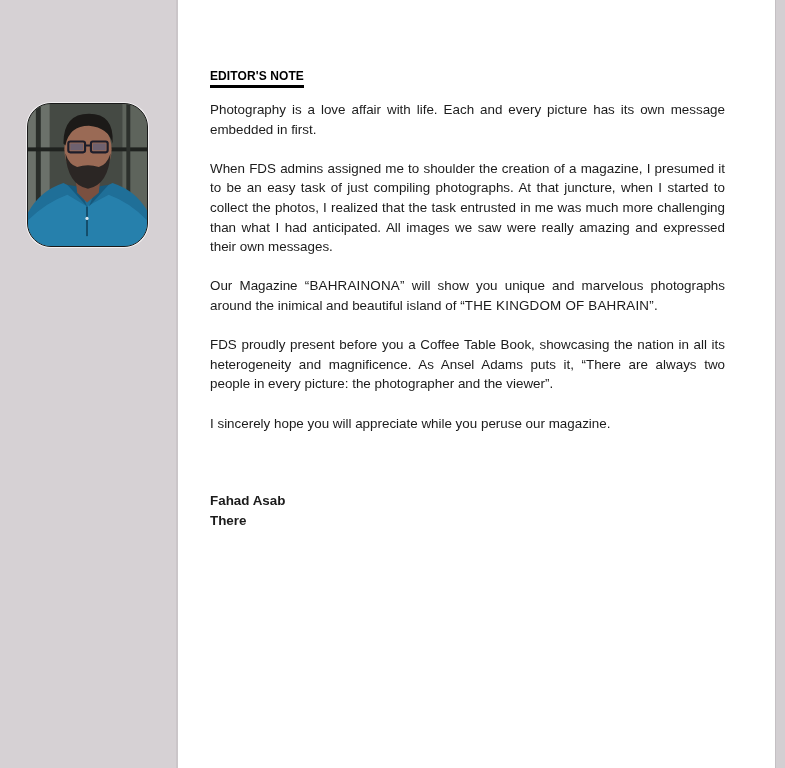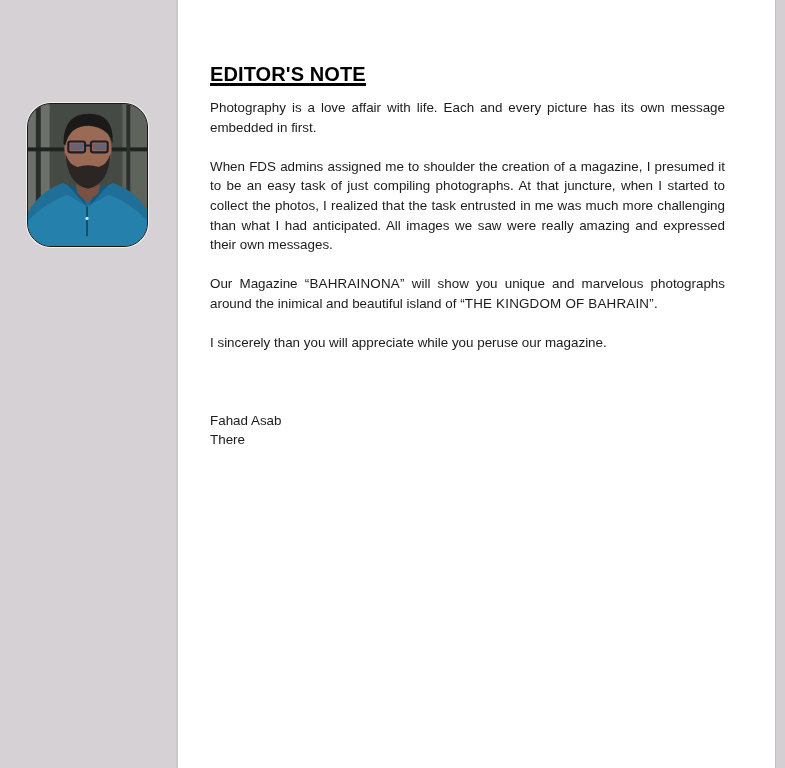--- a/index.html
+++ b/index.html
@@ -57,42 +57,42 @@
     left: 32px; top: 66px;
     width: 515px;
     color: #1b1b1b;
     font-size: 13.4px;
     line-height: 19.6px;
   }
   .heading {
     display: inline-block;
     font-family: "Liberation Sans", sans-serif;
     font-weight: bold;
-    font-size: 20px;
+    font-size: 12px;
     letter-spacing: 0.1px;
     color: #000;
     padding-bottom: 1px;
     border-bottom: 3px solid #000;
     line-height: 16px;
     margin-bottom: 12px;
   }
   p.para {
     margin: 0 0 19.6px 0;
     text-align: justify;
     text-align-last: left;
   }
   p.para b {
     font-weight: normal;
     letter-spacing: 0.2px;
   }
   .signature {
     margin-top: 58px;
     line-height: 19.6px;
   }
-  .signature div { display: block; }
+  .signature div { display: block; font-weight: bold; }
 </style>
 </head>
 <body>
 
 <div class="left-panel">
   <div class="edge"></div>
   <div class="photo" title="Portrait of the editor wearing glasses and a blue polo shirt">
     <svg viewBox="0 0 121 144" preserveAspectRatio="none">
 
       <rect x="0" y="0" width="121" height="144" fill="#454a44"></rect>
@@ -131,23 +131,24 @@
   <div class="content">
     <div class="heading">EDITOR'S NOTE</div>
 
     <p class="para"><span>Photography is a love affair with life. Each and every picture has its own message embedded in first.</span></p>
 
     <p class="para"><span>When FDS admins assigned me to shoulder the creation of a magazine, I presumed it to be an easy task of just compiling photographs. At that juncture, when I started to collect the photos, I realized that the task entrusted in me was much more challenging than what I had anticipated. All images we saw were really amazing and expressed their own messages.</span></p>
 
     <p class="para"><span>Our Magazine </span><b>“BAHRAINONA”</b><span> will show you unique and marvelous photographs around the inimical and beautiful island of </span><b>“THE KINGDOM OF  BAHRAIN”</b><span>.</span></p>
 
 
+    <p class="para"><span>FDS proudly present before you a Coffee Table Book, showcasing the nation in all its heterogeneity and magnificence. As Ansel Adams puts it, “There are always two people in every picture: the photographer and the viewer”.</span></p>
 
 
-    <p class="para"><span>I sincerely than you will appreciate while you peruse our magazine.</span></p>
+    <p class="para"><span>I sincerely hope you will appreciate while you peruse our magazine.</span></p>
 
     <div class="signature">
       <div>Fahad Asab</div>
       <div>There</div>
     </div>
   </div>
 </div>
 
 <div class="right-strip"></div>
 

